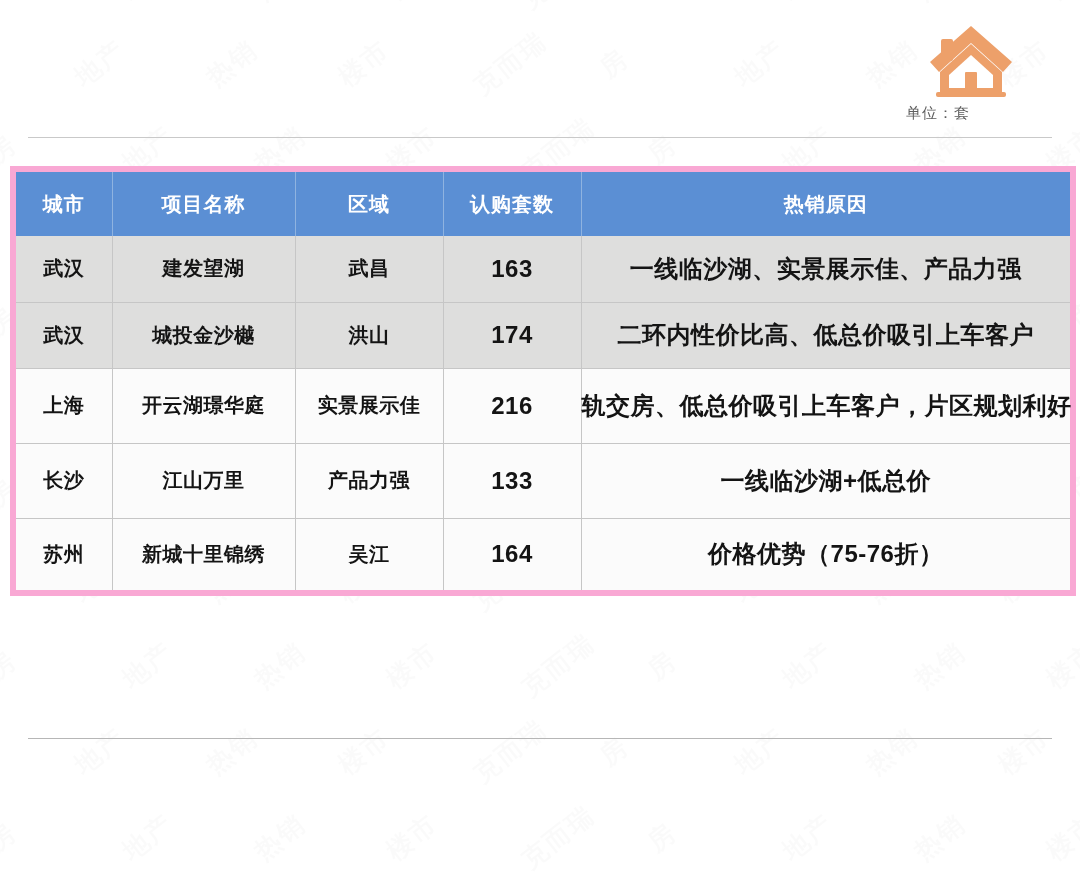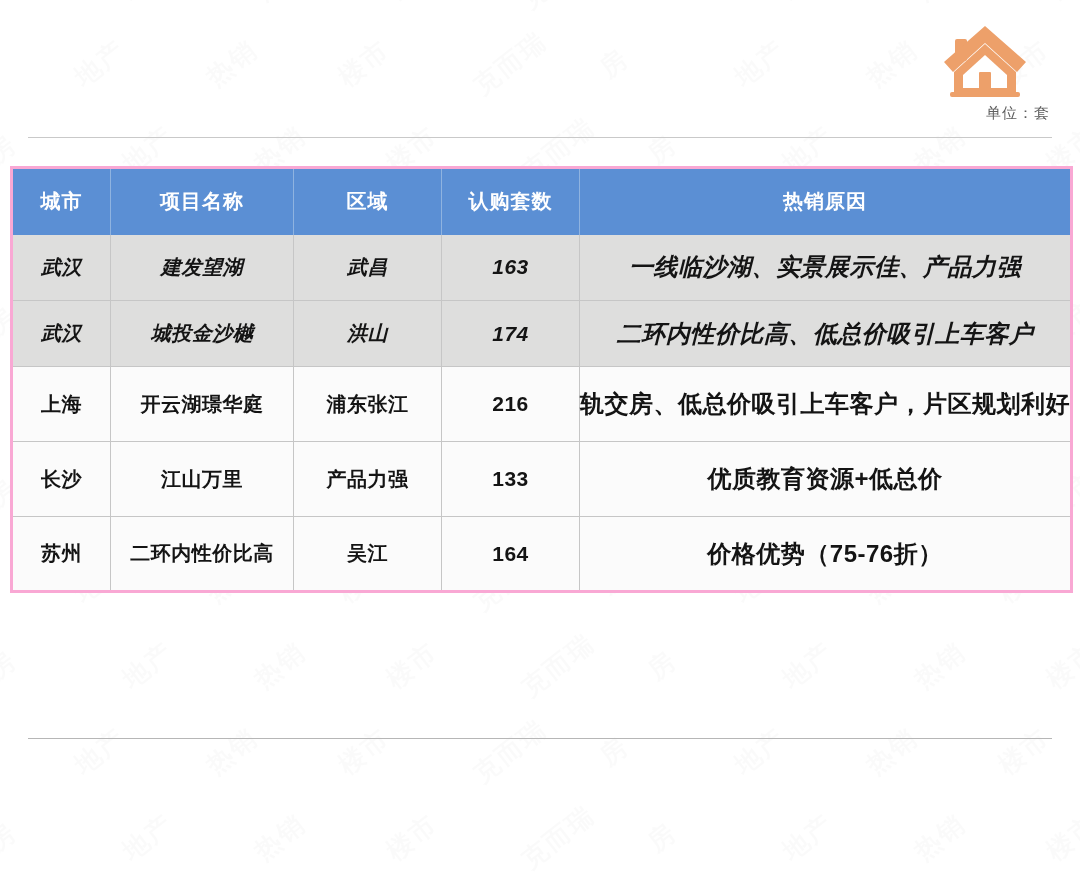--- a/index.html
+++ b/index.html
@@ -44,23 +44,23 @@
     position:absolute;
     left:62px; top:44px;
     font-size:33px;
     font-weight:700;
     color:#1c1c1c;
     letter-spacing:0.5px;
     white-space:nowrap;
   }
   #icon-block {
     position:absolute;
-    right:30px; top:22px;
+    right:44px; top:22px;
     width:130px;
-    text-align:right;
+    text-align:left;
   }
   #house-icon { display:block; margin:0 auto; }
   #unit-label {
     margin-top:4px;
     font-size:15px;
     color:#5d5d5d;
     letter-spacing:1px;
     white-space:nowrap;
   }
   #header-rule {
@@ -74,21 +74,21 @@
   #table-wrap {
     position:absolute;
     left:10px; top:166px;
     width:1060px;
     z-index:10;
   }
   table#data-table {
     width:1060px;
     border-collapse:collapse;
     table-layout:fixed;
-    border:3px solid #f9a8d4;
+    border:6px solid #f9a8d4;
   }
   table#data-table col.c-city   { width:99px; }
   table#data-table col.c-proj   { width:183px; }
   table#data-table col.c-area   { width:148px; }
   table#data-table col.c-count  { width:138px; }
   table#data-table col.c-reason { width:492px; }
 
   thead th {
     background:#5b8fd4;
     color:#ffffff;
@@ -112,25 +112,25 @@
     border-bottom:1px solid #c6c6c6;
     letter-spacing:0.5px;
     white-space:nowrap;
   }
   tbody td:last-child { border-right:none; }
   tbody tr:last-child td { border-bottom:none; }
 
   tbody tr.shade td { background:#dededd; }
   tbody tr.plain td { background:#fbfbfb; }
 
-  tbody tr.h-short td { height:66px;font-style:italic; }
+  tbody tr.h-short td { height:66px; }
   tbody tr.h-tall  td { height:75px; }
 
   td.reason { font-size:24px; }
-  td.count  { font-size:21px; }
+  td.count  { font-size:24px; }
 
   
   #footer-rule {
     position:absolute;
     left:28px; top:738px;
     width:1024px; height:1px;
     background:#b6b6b6;
     z-index:10;
   }
   #source {
@@ -305,34 +305,34 @@
         <tr class="shade h-short">
           <td>武汉</td>
           <td>城投金沙樾</td>
           <td>洪山</td>
           <td class="count">174</td>
           <td class="reason">二环内性价比高、低总价吸引上车客户</td>
         </tr>
         <tr class="plain h-tall">
           <td>上海</td>
           <td>开云湖璟华庭</td>
-          <td>浦东张江</td>
+          <td>实景展示佳</td>
           <td class="count">216</td>
           <td class="reason">轨交房、低总价吸引上车客户，片区规划利好</td>
         </tr>
         <tr class="plain h-tall">
           <td>长沙</td>
           <td>江山万里</td>
           <td>产品力强</td>
           <td class="count">133</td>
-          <td class="reason">优质教育资源+低总价</td>
+          <td class="reason">一线临沙湖+低总价</td>
         </tr>
         <tr class="plain h-tall">
           <td>苏州</td>
-          <td>二环内性价比高</td>
+          <td>新城十里锦绣</td>
           <td>吴江</td>
           <td class="count">164</td>
           <td class="reason">价格优势（75-76折）</td>
         </tr>
       </tbody>
     </table>
   </div>
 
   <div id="footer-rule"></div>
 

